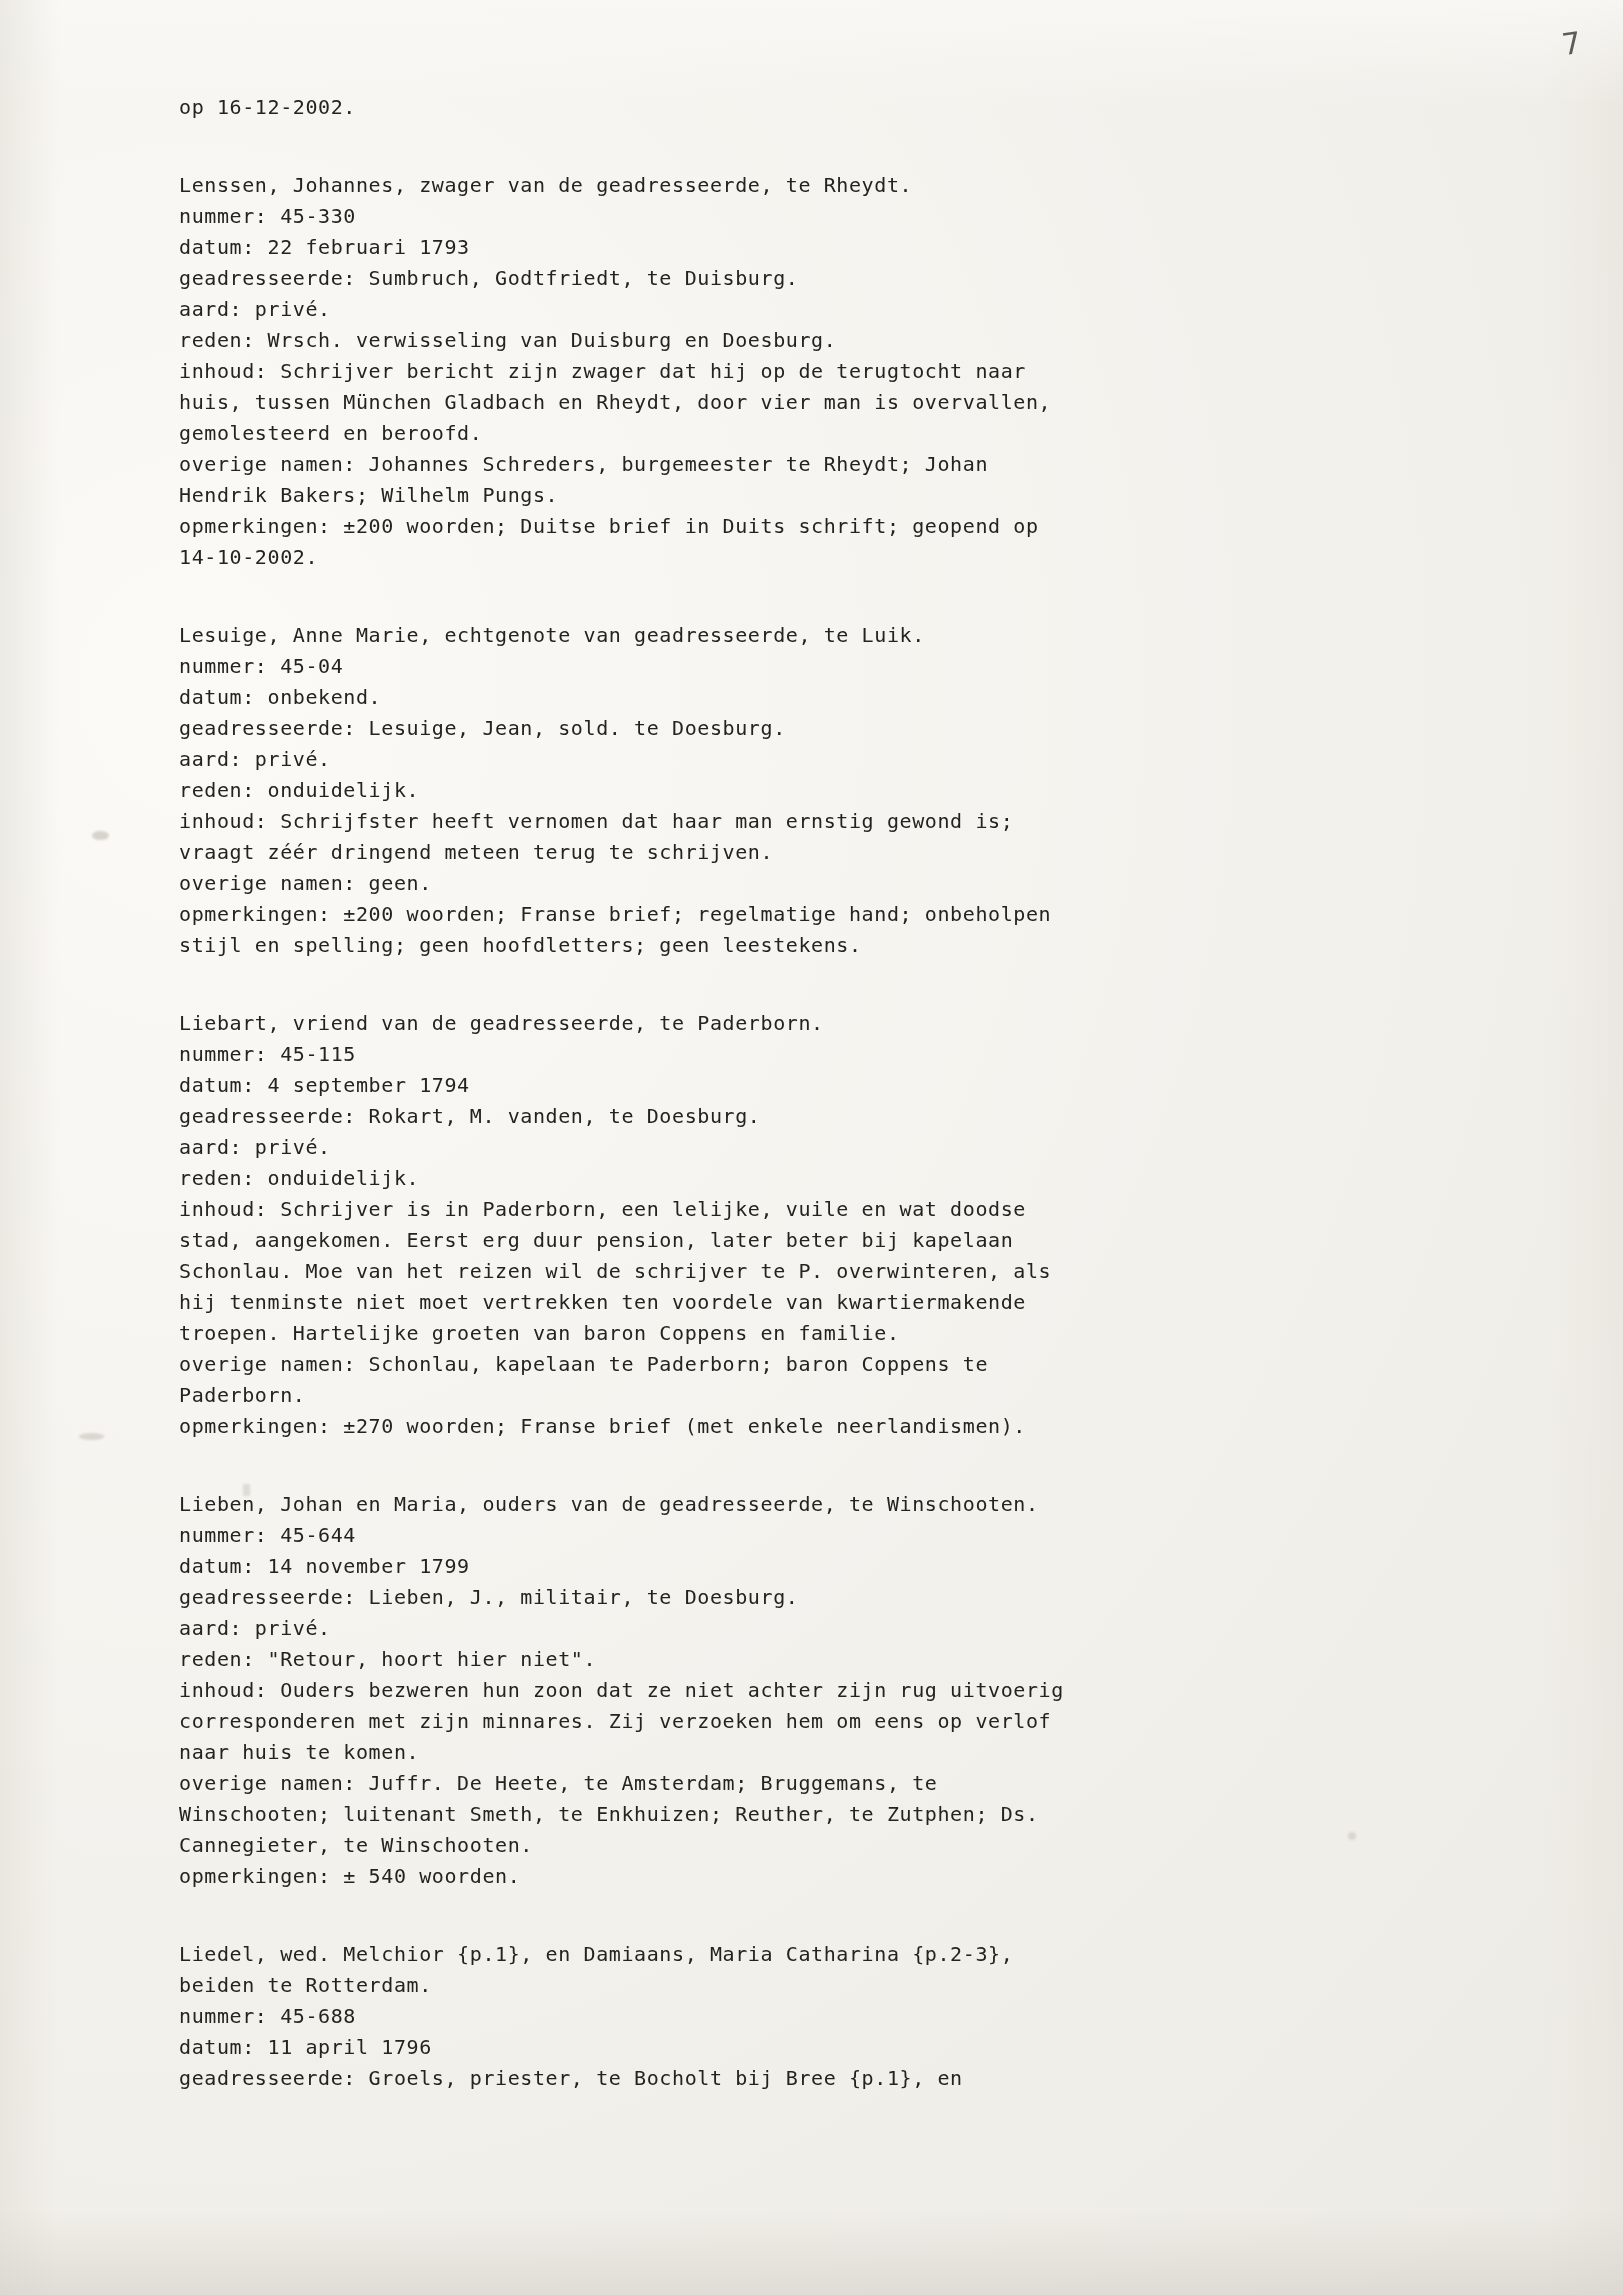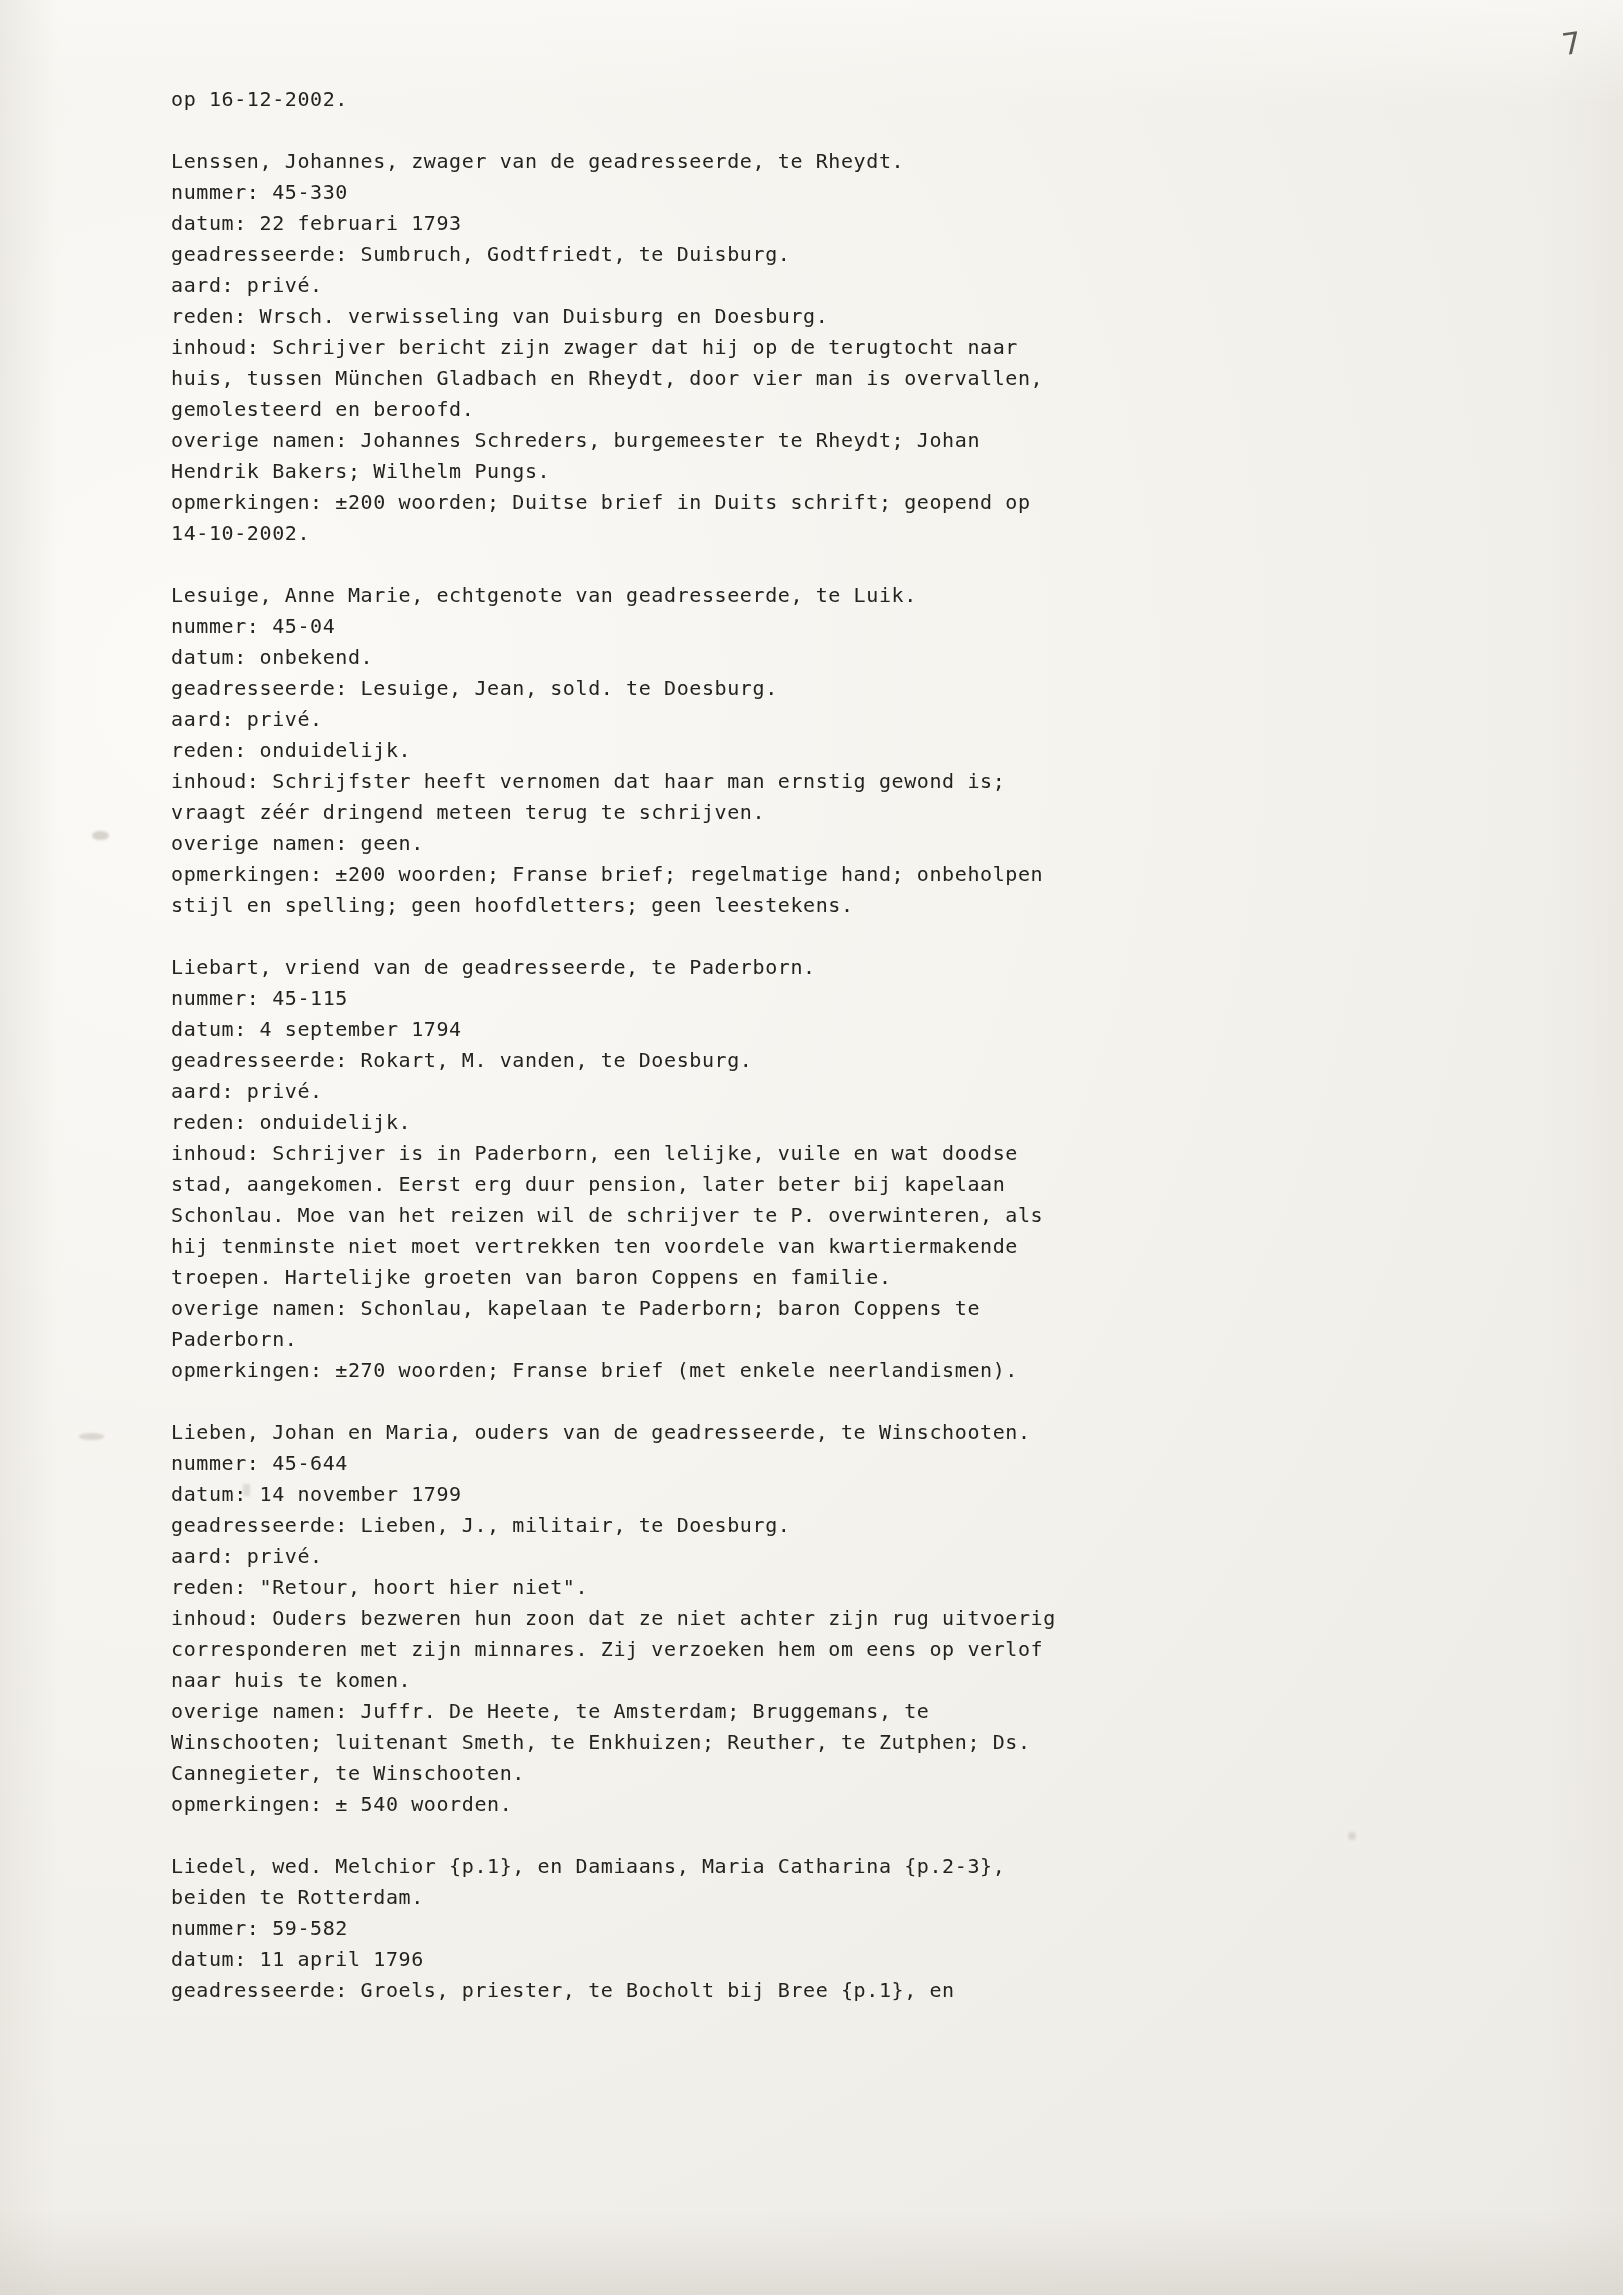--- a/index.html
+++ b/index.html
@@ -54,21 +54,21 @@
     position: absolute;
     left: 171px;
     top: 84px;
     width: 1302px;
     color: #24231f;
     font-size: 20px;
     line-height: 31px;
     letter-spacing: 0.6px;
   }
   .para {
-    margin: 0;
+    margin: 8px;
     white-space: pre-wrap;
     word-break: normal;
   }
   .gap {
     height: 31px;
   }
   .smudge-a {
     position: absolute;
     left: 92px;
     top: 831px;
@@ -169,21 +169,21 @@
 inhoud: Ouders bezweren hun zoon dat ze niet achter zijn rug uitvoerig
 corresponderen met zijn minnares. Zij verzoeken hem om eens op verlof
 naar huis te komen.
 overige namen: Juffr. De Heete, te Amsterdam; Bruggemans, te
 Winschooten; luitenant Smeth, te Enkhuizen; Reuther, te Zutphen; Ds.
 Cannegieter, te Winschooten.
 opmerkingen: ± 540 woorden.</p>
     <div class="gap"></div>
     <p class="para">Liedel, wed. Melchior {p.1}, en Damiaans, Maria Catharina {p.2-3},
 beiden te Rotterdam.
-nummer: 59-582
+nummer: 45-688
 datum: 11 april 1796
 geadresseerde: Groels, priester, te Bocholt bij Bree {p.1}, en</p>
   </div>
 
   <div class="smudge-a"></div>
   <div class="smudge-b"></div>
   <div class="smudge-c"></div>
   <div class="smudge-d"></div>
   <div class="edge-shadow-bottom"></div>
 </div>

